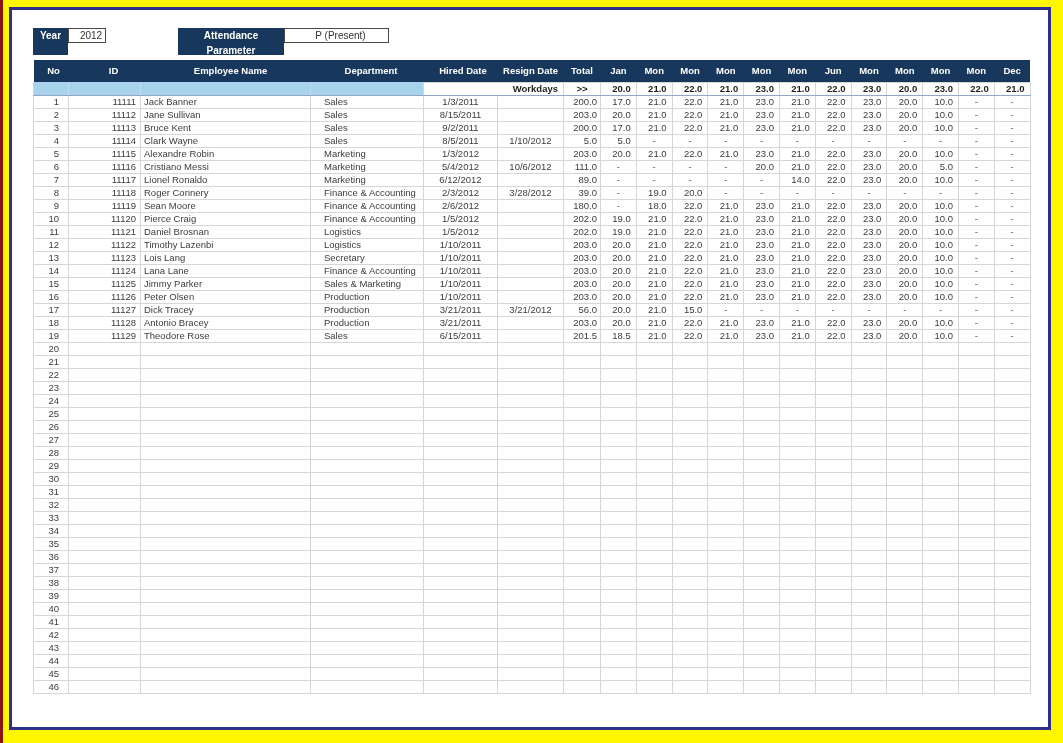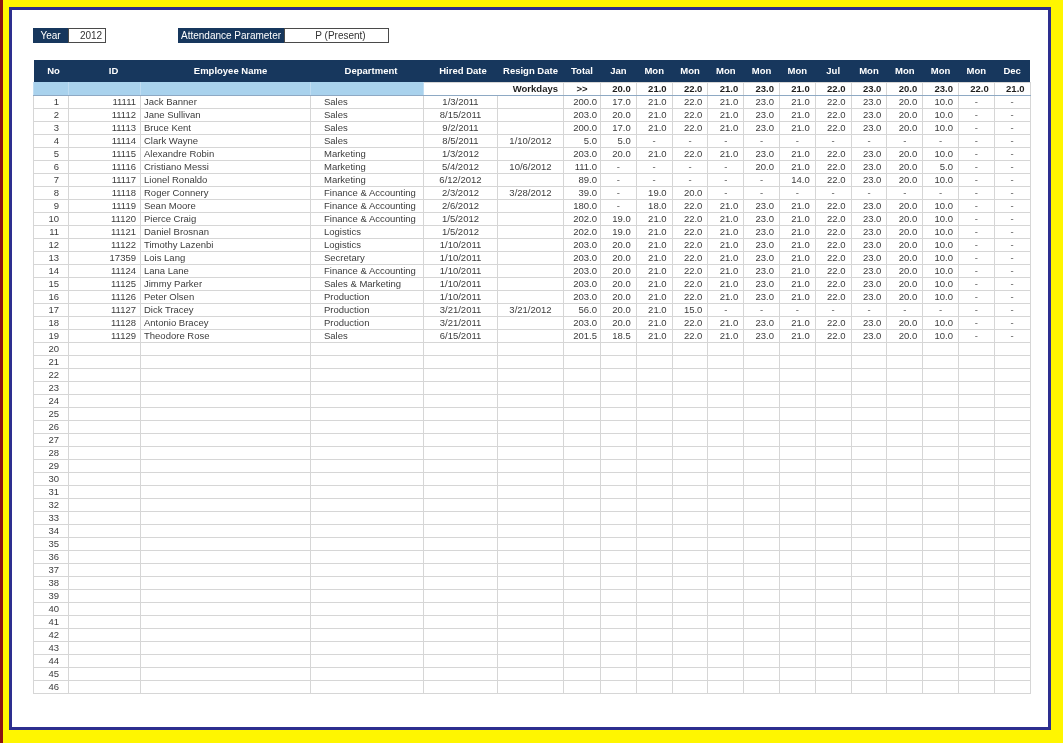--- a/index.html
+++ b/index.html
@@ -12,22 +12,22 @@
   }
   .edge-left { position:absolute; left:0; top:0; width:3px; height:100%; background:#8A1212; }
   .panel {
     position:absolute; left:9px; top:7px; width:1042px; height:723px;
     background:#FFFFFF; border:3px solid #2D2F8F;
   }
   .panel-inner { position:relative; width:100%; height:100%; }
 
   
   .ctl-label {
-    position:absolute; height:15px; background:#17375D; color:#FFFFFF;
-    font-size:10px; font-weight:normal; text-align:center; line-height:15px;
+    position:absolute; height:27px; background:#17375D; color:#FFFFFF;
+    font-size:10px; font-weight:bold; text-align:center; line-height:15px;
   }
   .ctl-value {
     position:absolute; height:15px; background:#FFFFFF; border:1px solid #4A4A4A;
     color:#333; font-size:10px; text-align:center; line-height:13px;padding-left:8px;
   }
   #year-label { left:21px; top:18px; width:35px; }
   #year-value { left:56px; top:18px; width:38px; }
   #param-label { left:166px; top:18px; width:106px; }
   #param-value { left:272px; top:18px; width:105px; }
 
@@ -110,21 +110,21 @@
               <th class="al">Department</th>
               <th class="al">Hired Date</th>
               <th>Resign Date</th>
               <th>Total</th>
               <th>Jan</th>
               <th>Mon</th>
               <th>Mon</th>
               <th>Mon</th>
               <th>Mon</th>
               <th>Mon</th>
-              <th>Jul</th>
+              <th>Jun</th>
               <th>Mon</th>
               <th>Mon</th>
               <th>Mon</th>
               <th>Mon</th>
               <th>Dec</th>
             </tr>
           </thead>
         <tbody>
             <tr class="wd">
               <td class="band"></td>
@@ -393,21 +393,21 @@
               <td class="num">21.0</td>
               <td class="num">22.0</td>
               <td class="num">23.0</td>
               <td class="num">20.0</td>
               <td class="num">10.0</td>
               <td class="dash">-</td>
               <td class="dash">-</td>
             </tr>
             <tr>
               <td class="no">13</td>
-              <td class="id">17359</td>
+              <td class="id">11123</td>
               <td class="name">Lois Lang</td>
               <td class="dept">Secretary</td>
               <td class="date">1/10/2011</td>
               <td class="date"></td>
               <td class="total">203.0</td>
               <td class="num">20.0</td>
               <td class="num">21.0</td>
               <td class="num">22.0</td>
               <td class="num">21.0</td>
               <td class="num">23.0</td>

